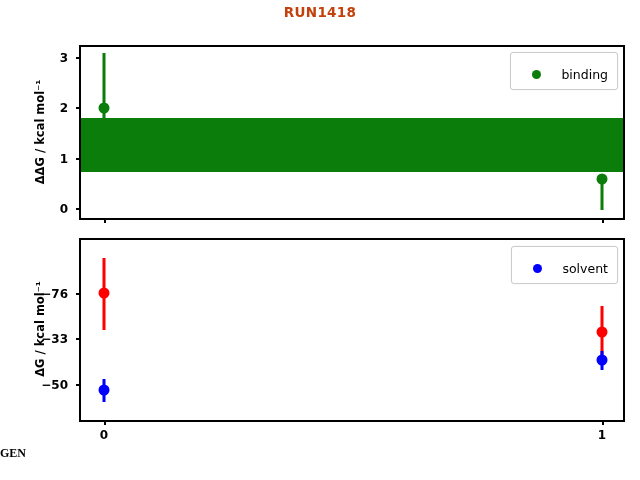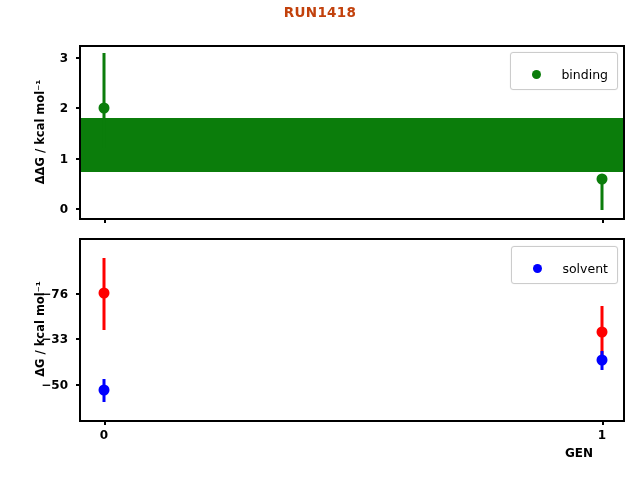--- a/index.html
+++ b/index.html
@@ -108,24 +108,25 @@
   #ylabel-bottom {
     left: -126px;
     top: 82px;
     width: 170px;
   }
   .xlabel {
     position: absolute;
     left: 0;
     top: 446px;
     width: 593px;
-    text-align: right;
+    text-align: left;
     font-size: 12px;
     font-weight: bold;
     color: #000000;
+    font-family: Liberation Serif, serif;
   }
 
   
   .band {
     position: absolute;
     left: 0;
     width: 100%;
   }
   .errbar {
     position: absolute;

